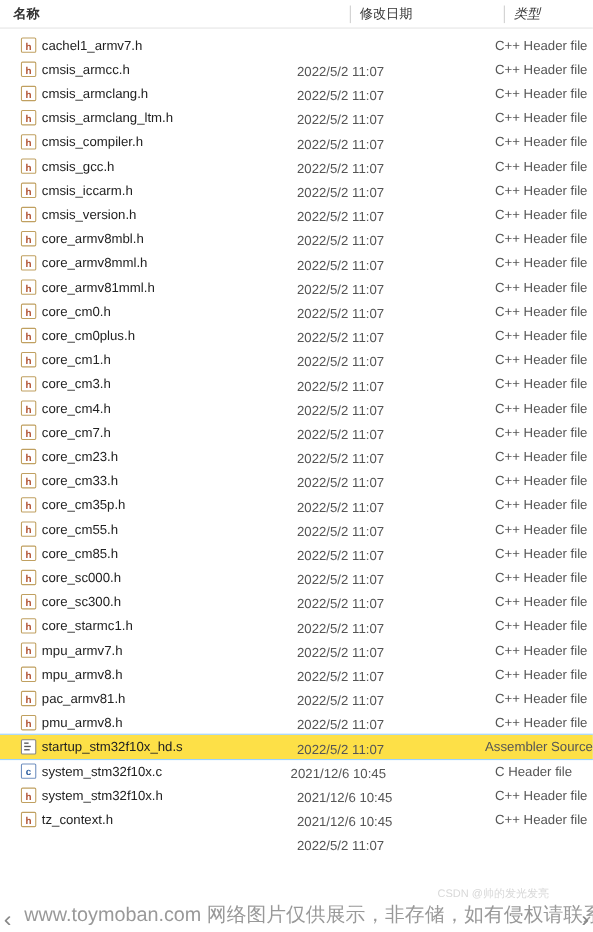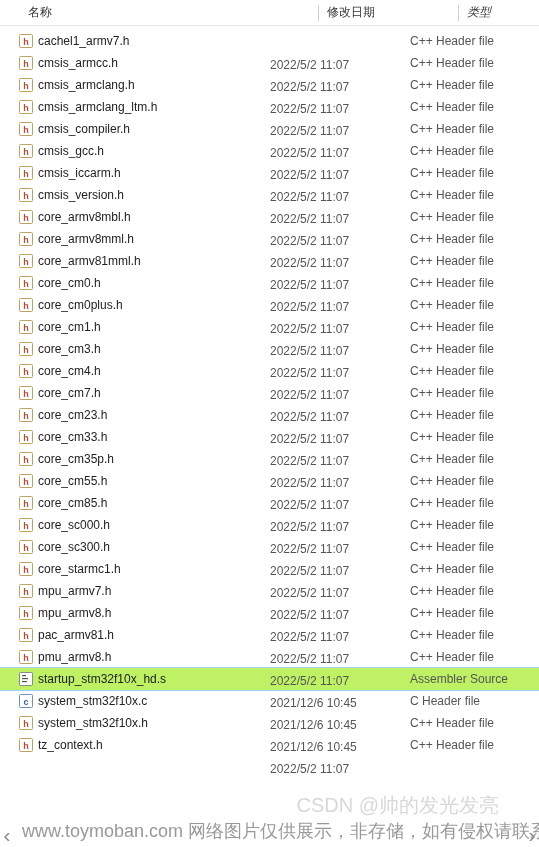--- a/index.html
+++ b/index.html
@@ -14,21 +14,21 @@
       overflow: hidden;
     }
     .header-row {
       display: flex;
       align-items: center;
       height: 26px;
       border-bottom: 1px solid #e5e5e5;
       font-size: 12px;
       color: #333;
     }
-    .col-name { width: 270px; padding-left: 28px; display: flex; align-items: center; }
+    .col-name { width: 270px; padding-left: 12px; display: flex; align-items: center; font-weight: bold; }
     .col-date { width: 140px; display: flex; align-items: center; margin-left: 48px; }
     .col-type { flex: 1; display: flex; align-items: center; font-style: italic; }
     .header-cell {
       height: 100%;
       display: flex;
       align-items: center;
       position: relative;
     }
     .header-sep {
       width: 1px;
@@ -40,56 +40,57 @@
       padding-top: 4px;
     }
     .file-row {
       display: flex;
       align-items: center;
       height: 22px;
       font-size: 12px;
       color: #222;
     }
     .file-row.selected {
-      background: #bef264;
+      background: #fde047;
       outline: 1px solid #99d1ff;
     }
     .file-name-cell {
       width: 270px;
       padding-left: 18px;
       display: flex;
       align-items: center;
       gap: 4px;
       white-space: nowrap;
     }
     .file-date-cell {
       width: 140px;
       color: #555;
       white-space: nowrap;
       margin-top: 48px;
     }
     .file-type-cell {
       flex: 1;
       color: #555;
       white-space: nowrap;
+      margin-left: 40px;
     }
     .icon {
       width: 16px;
       height: 16px;
       flex-shrink: 0;
       display: inline-flex;
       align-items: center;
       justify-content: center;
     }
     .watermark {
       position: absolute;
       bottom: 28px;
       right: 40px;
       color: #d8d8d8;
-      font-size: 20px;
+      font-size: 10px;
       pointer-events: none;
     }
     .footer-text {
       position: absolute;
       bottom: 4px;
       left: 4px;
       right: 0;
       color: #999;
       font-size: 18px;
       white-space: nowrap;

